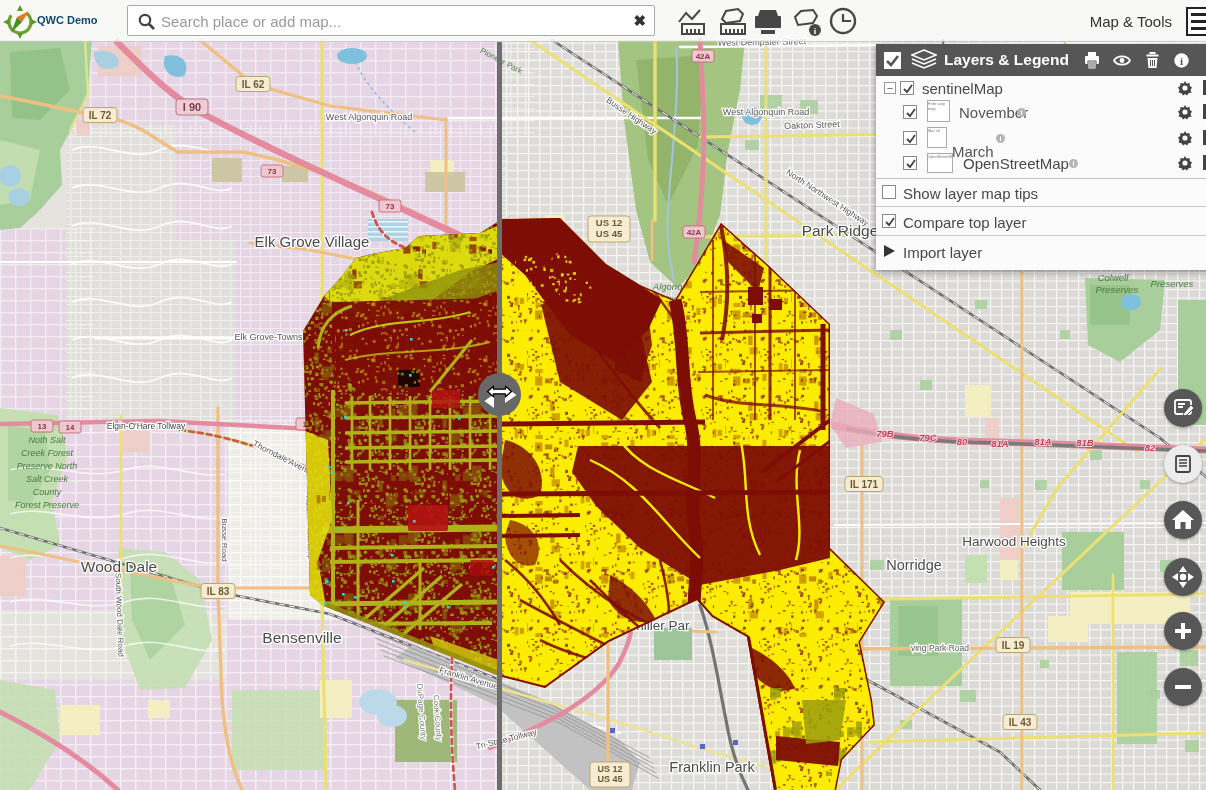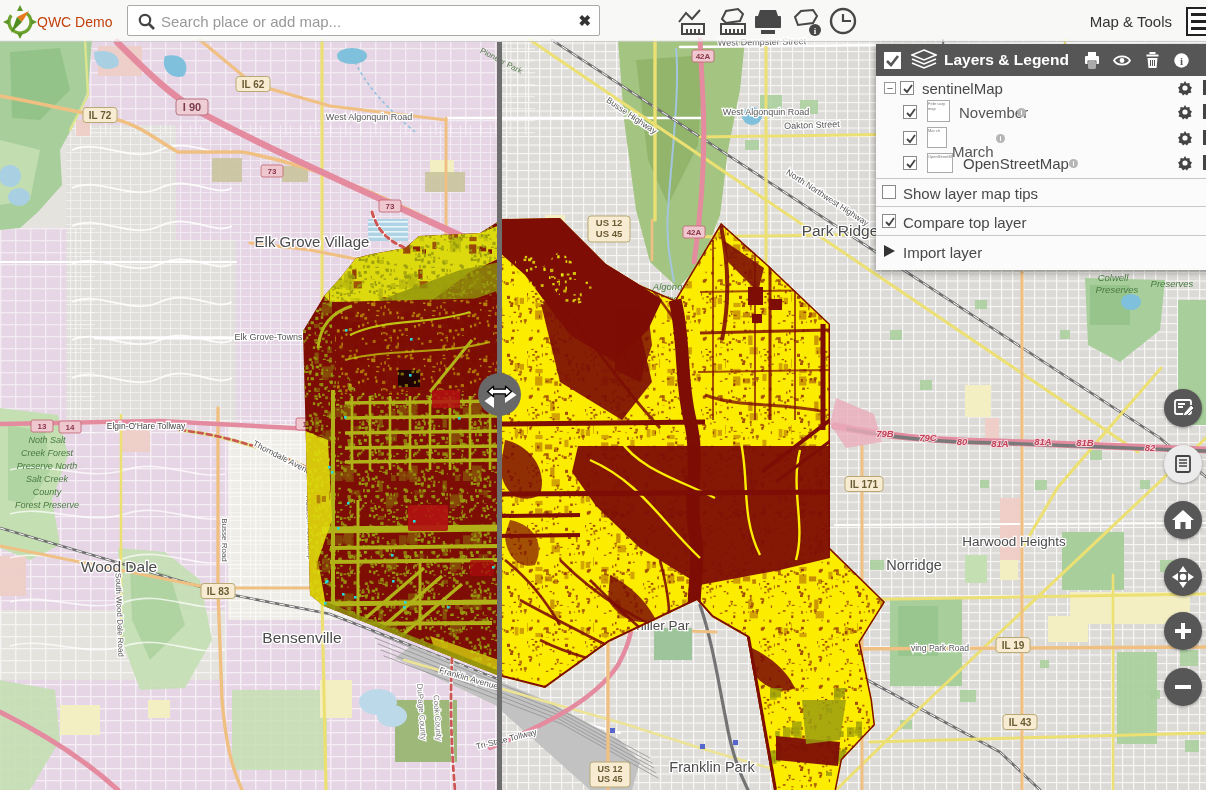--- a/index.html
+++ b/index.html
@@ -1,18 +1,18 @@
 <!DOCTYPE html>
 <html><head><meta charset="utf-8"><style>
 *{margin:0;padding:0;box-sizing:border-box}
 html,body{width:1206px;height:790px;overflow:hidden;font-family:"Liberation Sans",sans-serif}
 #app{position:relative;width:1206px;height:790px;overflow:hidden;background:#e7e5e1}
 .topbar{position:absolute;left:0;top:0;width:1206px;height:42px;background:rgba(255,255,255,0.74);border-bottom:1px solid rgba(110,110,110,0.3);z-index:30}
-.logo{position:absolute;left:37px;top:14px;font-weight:normal;font-size:14px;color:#c2410c;z-index:31}
-.search{position:absolute;left:127px;top:5px;width:473px;height:31px;background:#fff;border:1px solid #a9a9a9;border-radius:2px;z-index:31}
+.logo{position:absolute;left:37px;top:14px;font-weight:bold;font-size:11px;color:#0c4a6e;z-index:31}
+.search{position:absolute;left:127px;top:5px;width:528px;height:31px;background:#fff;border:1px solid #a9a9a9;border-radius:2px;z-index:31}
 .search .ph{position:absolute;left:33px;top:7px;font-size:15px;color:#999}
 .search .x{position:absolute;right:8px;top:6px;font-size:15px;color:#333;font-weight:bold}
 .mt{position:absolute;right:34px;top:13px;font-size:15px;font-weight:normal;color:#333;z-index:31}
 .burger{position:absolute;left:1186px;top:7px;width:30px;height:29px;background:#fff;border:2px solid #222;z-index:31}
 .burger i{display:block;height:3px;background:#222;margin:4px 3px 0 3px}
 .divider{position:absolute;left:497px;top:42px;width:5px;height:748px;background:#6e6e6e;z-index:10}
 .handle{position:absolute;left:478px;top:373px;width:43px;height:43px;border-radius:50%;background:#686868;z-index:11}
 .panel{position:absolute;left:876px;top:44px;width:367px;z-index:40;box-shadow:0 2px 6px rgba(0,0,0,0.4)}
 .phead{height:32px;background:#565656;color:#fff;display:flex;align-items:center;padding-left:8px}
 .phead .t{font-size:15.5px;font-weight:bold;margin-left:7px;margin-right:10px}

